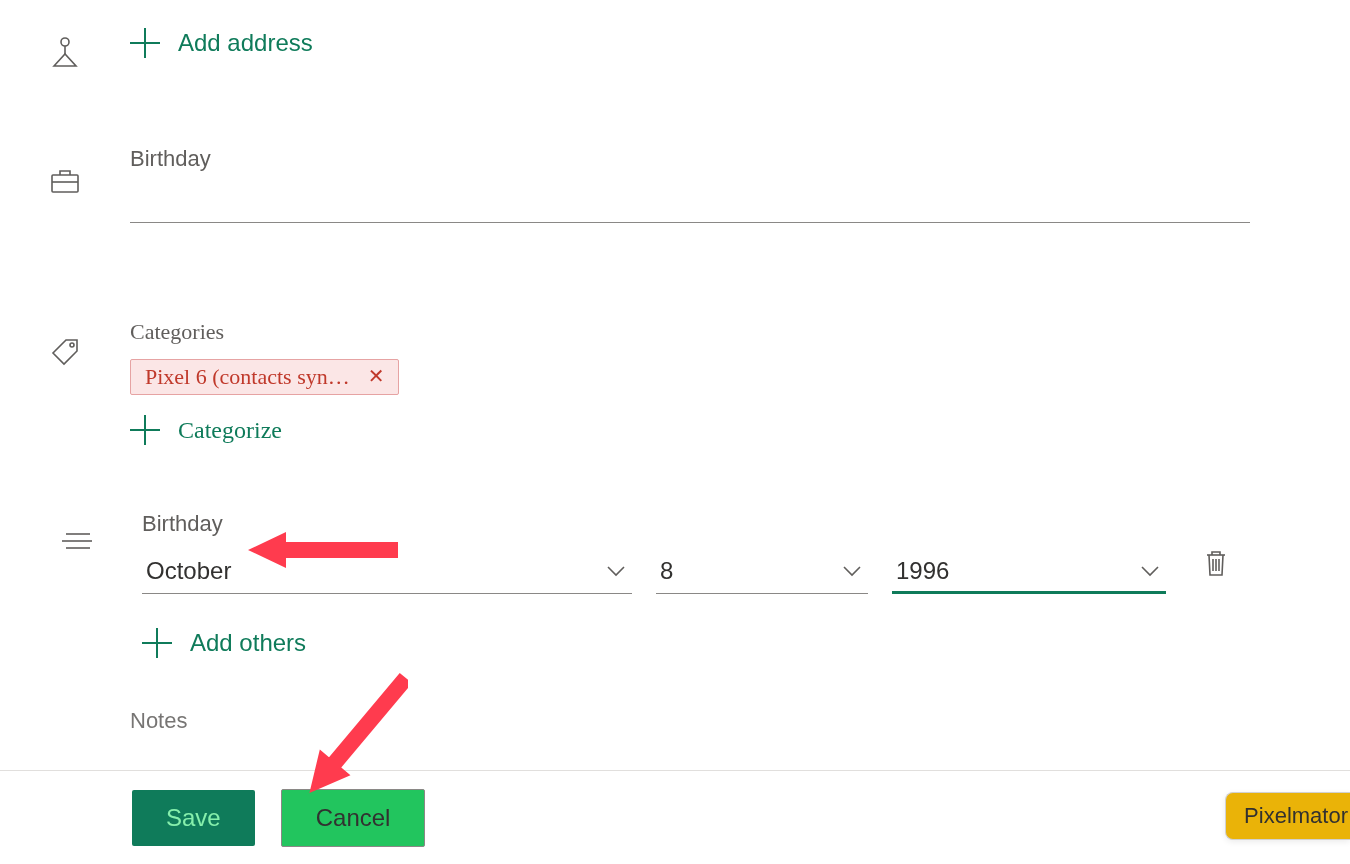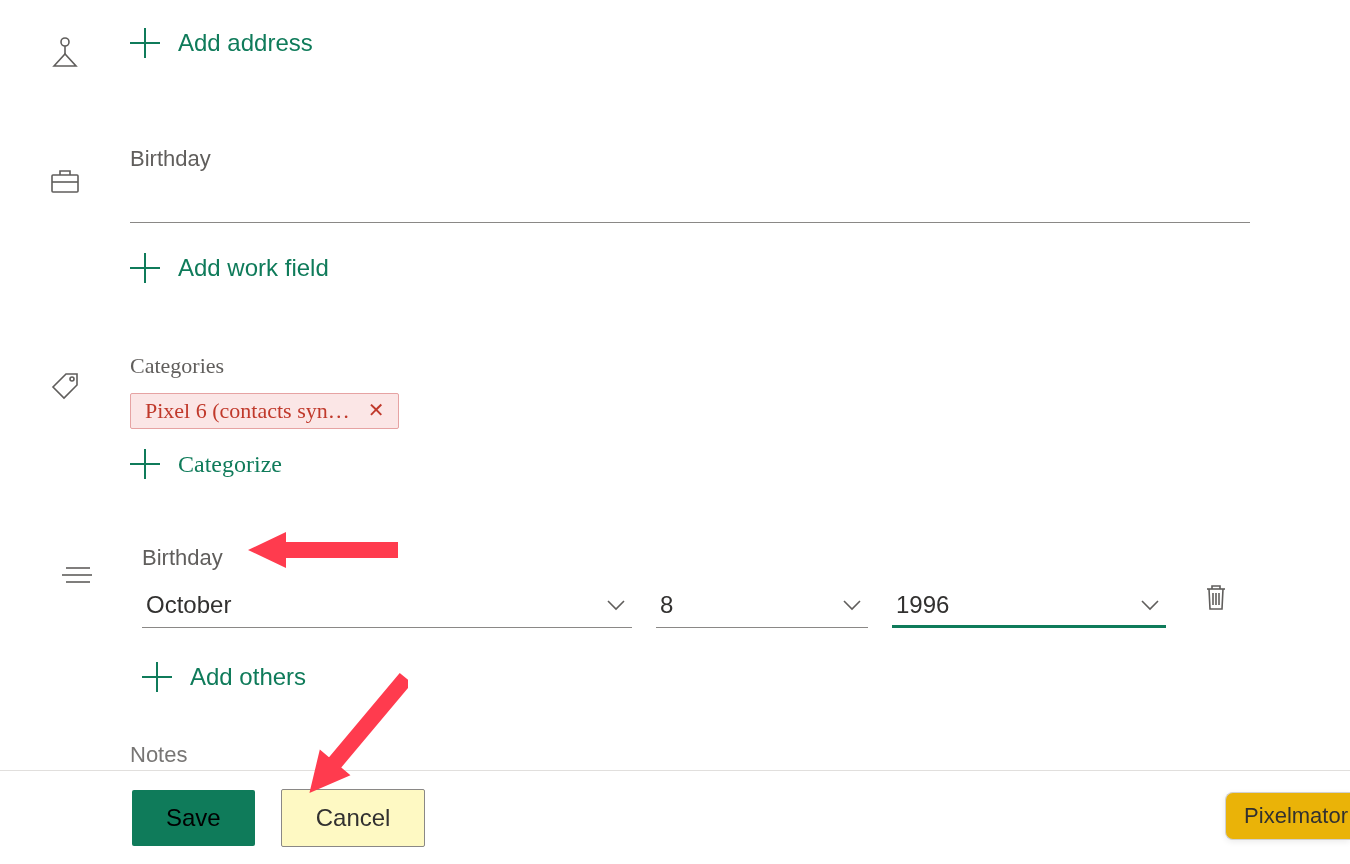--- a/index.html
+++ b/index.html
@@ -23,22 +23,22 @@
   .dd.active { border-bottom: 3px solid #0f7b5a; padding-bottom: 6px; gap: 9px; }
   .dd .dd-value { color: #323130; }
   .chev { width: 24px; height: 24px; display: inline-flex; align-items: center; justify-content: center; }
   .chev svg { stroke: #605e5c; }
   .dd-month { width: 490px; }
   .dd-day { width: 212px; }
   .dd-year { width: 274px; }
   .trash { width: 28px; height: 28px; margin-left: 12px; margin-bottom: 8px; cursor: pointer; display: inline-flex; align-items: center; justify-content: center; }
   .footer-bar { position: absolute; left: 0; right: 0; bottom: 0; height: 94px; border-top: 1px solid #e1dfdd; background: #fff; display: flex; align-items: center; padding-left: 132px; gap: 26px; }
   .btn { font-size: 24px; padding: 14px 34px; border-radius: 2px; cursor: pointer; }
-  .btn-primary { background: #0f7b5a; color: #000000; border: none; }
-  .btn-secondary { background: #fef9c3; color: #323130; border: 1px solid #8a8886; }
+  .btn-primary { background: #0f7b5a; color: #86efac; border: none; }
+  .btn-secondary { background: #22c55e; color: #323130; border: 1px solid #8a8886; }
   .arrow { position: absolute; pointer-events: none; }
   .arrow svg { display: block; }
   .pixelmator-pill { position: absolute; right: 0; bottom: 24px; background: #eab308; border: 1px solid #d1d1d1; border-right: none; border-radius: 8px 0 0 8px; box-shadow: 0 2px 6px rgba(0,0,0,0.08); padding: 10px 2px 10px 18px; font-size: 22px; color: #323130; }
   
   .side-icon svg { display: block; }
 </style>
 </head>
 <body>
 
 <div class="scroll-area">
@@ -68,24 +68,20 @@
           <rect x="2" y="7" width="26" height="17" rx="1"></rect>
           <path d="M2 14 H28"></path>
           <path d="M10 7 V3 H20 V7"></path>
         </svg>
       </span>
     </div>
     <div class="field-col">
       <div class="label">Birthday</div>
       <input class="underline-input" type="text" value="" style="">
       <div style="height:30px;"></div>
-      <div class="add-link">
-        <span class="plus-icon"></span>
-        <span>Add work field</span>
-      </div>
     </div>
   </div>
 
   <div class="row" style="margin-top:66px;font-family:Liberation Serif, serif;">
     <div class="icon-col" style="padding-top:18px;">
       <span class="side-icon">
         <svg width="30" height="30" viewBox="0 0 30 30" fill="none" stroke="#605e5c" stroke-width="1.6">
           <path d="M16 3 L27 3 L27 14 L14 27 L3 16 Z"></path>
           <circle cx="22" cy="8" r="2"></circle>
         </svg>

